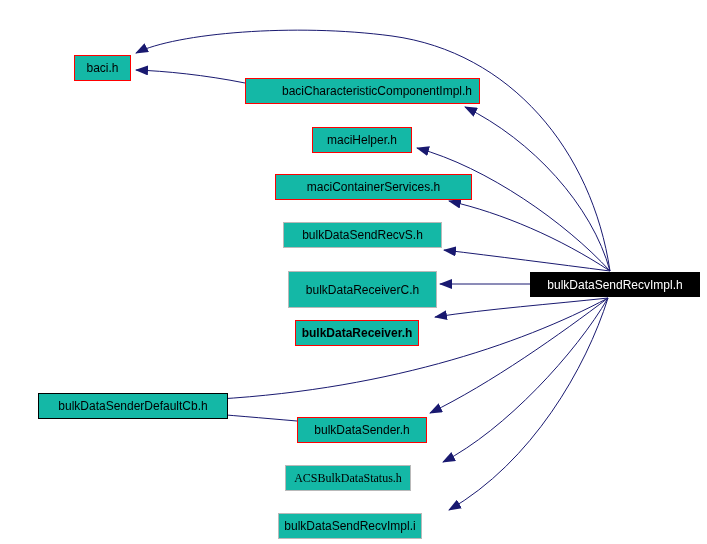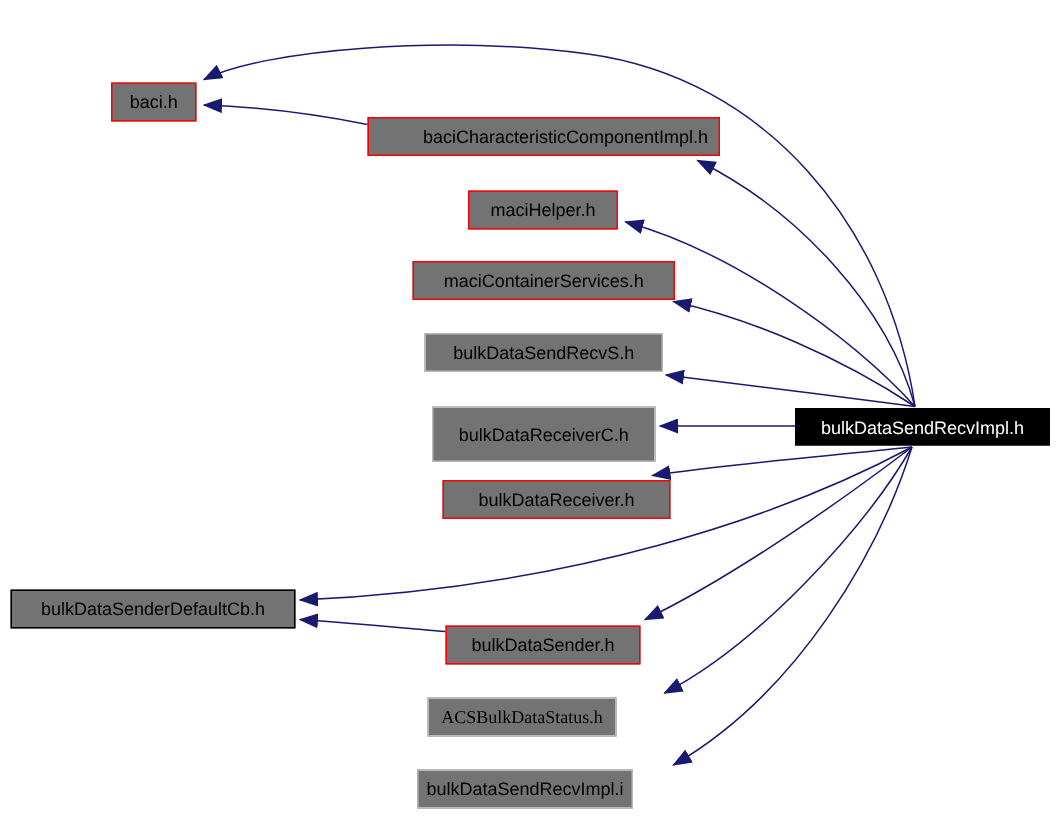--- a/index.html
+++ b/index.html
@@ -25,29 +25,29 @@
     stroke: var(--edge, #191970);
     stroke-width: 1;
   }
   .node {
     position: absolute;
     box-sizing: border-box;
     display: flex;
     align-items: center;
     justify-content: center;
     white-space: nowrap;
-    background: #737373;
+    background: #14b8a6;
     color: var(--node-text, #000000);
     border: 1px solid #000000;
     font-size: 12px;
     line-height: 1;
   }
   .node.red   { border-color: var(--red-border, #ff0000); }
   .node.plain { border-color: var(--plain-border, #b9b9b9); }
-  .node.black { border-color: var(--black-border, #000000); }
+  .node.black { border-color: var(--black-border, #000000); margin-left: 31px; }
   .node.root {
     background: var(--root-bg, #000000);
     color: var(--root-text, #ffffff);
     border-color: var(--root-bg, #000000);
   }
 </style>
 </head>
 <body>
 
 <div class="canvas">
@@ -70,23 +70,23 @@
         <path class="edge" d="M 608 298 C 576 353 505 430 443 462" marker-end="url(#arrow)"></path>
         <path class="edge" d="M 608 298 C 586 368 532 462 449 510" marker-end="url(#arrow)"></path>
         <path class="edge" d="M 245 83 C 205 75 165 71 136 70" marker-end="url(#arrow)"></path>
         <path class="edge" d="M 297 421 C 262 418 228 415 200 413" marker-end="url(#arrow)"></path>
       </g>
   </svg>
   <div>
       <div class="node red" style="left: 74px; top: 55px; width: 57px; height: 26px;">baci.h</div>
       <div class="node red" style="left: 245px; top: 78px; width: 235px; height: 26px; padding-left: 29px;">baciCharacteristicComponentImpl.h</div>
       <div class="node red" style="left: 312px; top: 127px; width: 100px; height: 26px;">maciHelper.h</div>
-      <div class="node red" style="left: 275px; top: 174px; width: 175px; height: 26px;">maciContainerServices.h</div>
+      <div class="node red" style="left: 275px; top: 174px; width: 197px; height: 26px;">maciContainerServices.h</div>
       <div class="node plain" style="left: 283px; top: 222px; width: 159px; height: 26px;">bulkDataSendRecvS.h</div>
       <div class="node plain" style="left: 288px; top: 271px; width: 149px; height: 37px;">bulkDataReceiverC.h</div>
-      <div class="node red" style="left: 295px; top: 320px; width: 152px; height: 26px;">bulkDataReceiver.h</div>
+      <div class="node red" style="left: 295px; top: 320px; width: 124px; height: 26px; font-weight: bold;">bulkDataReceiver.h</div>
       <div class="node root" style="left: 530px; top: 272px; width: 170px; height: 25px;">bulkDataSendRecvImpl.h</div>
       <div class="node black" style="left: 7px; top: 393px; width: 190px; height: 26px;">bulkDataSenderDefaultCb.h</div>
       <div class="node red" style="left: 297px; top: 417px; width: 130px; height: 26px;">bulkDataSender.h</div>
       <div class="node plain" style="left: 285px; top: 465px; width: 126px; height: 26px; font-family: Liberation Serif, serif;">ACSBulkDataStatus.h</div>
       <div class="node plain" style="left: 278px; top: 513px; width: 144px; height: 26px;">bulkDataSendRecvImpl.i</div>
     </div>
 </div>
 
 </body></html>

